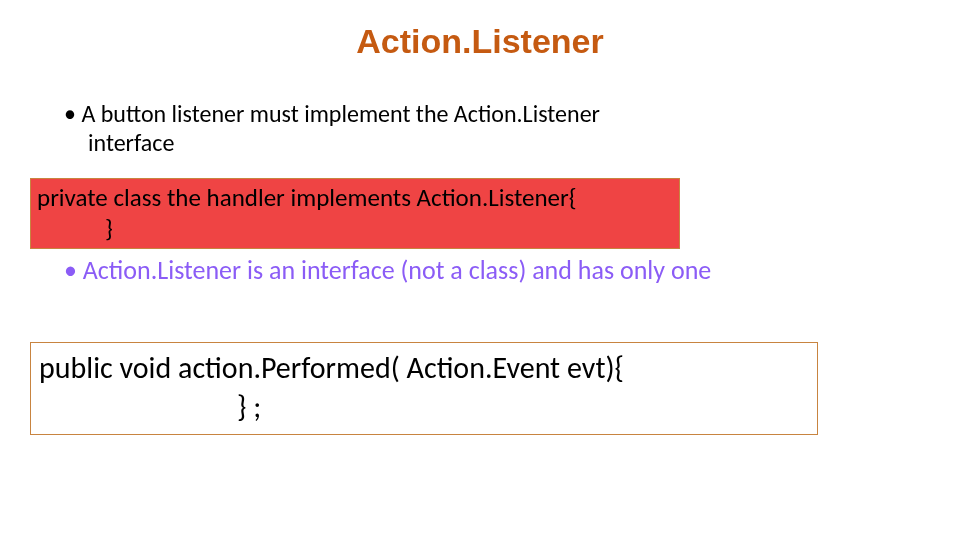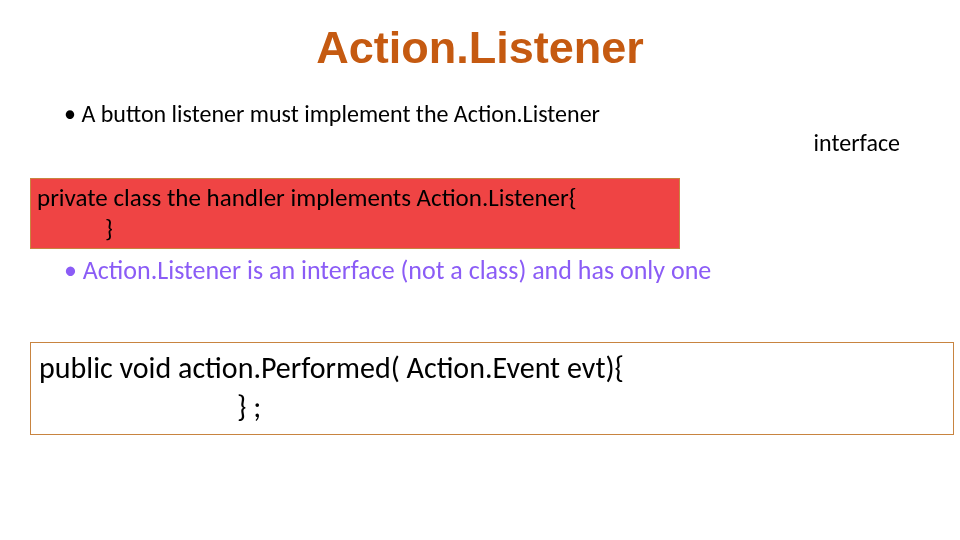--- a/index.html
+++ b/index.html
@@ -9,38 +9,37 @@
     }
     body {
       width: 960px;
       height: 540px;
       background: #ffffff;
       font-family: Calibri, Arial, sans-serif;
       position: relative;
     }
     .title {
       text-align: center;
-      font-size: 45px;
+      font-size: 34px;
       font-weight: bold;
       color: #c55a11;
       padding-top: 22px;
       padding-bottom: 6px;
       font-family: Arial, sans-serif;
     }
     .bullet-1 {
       position: absolute;
       top: 99px;
       left: 64px;
       right: 60px;
       font-size: 24px;
       color: #000000;
     }
     .bullet-1 .line2 {
       padding-left: 24px;
-      text-align: right;
     }
     .code-box-1 {
       position: absolute;
       top: 178px;
       left: 30px;
       width: 650px;
       border: 1.5px solid #c88440;
       background: #ef4444;
       font-size: 25px;
       color: #000000;
@@ -61,21 +60,21 @@
     .bullet-2 .line2 {
       padding-left: 24px;
     }
     .bold-text {
       font-weight: bold;
     }
     .code-box-2 {
       position: absolute;
       top: 342px;
       left: 30px;
-      width: 924px;
+      width: 788px;
       border: 1.5px solid #c88440;
       background: #ffffff;
       font-size: 30px;
       color: #000000;
       padding: 5px 8px 8px 8px;
       line-height: 1.3;
     }
     .code-box-2 .brace-line-2 {
       padding-left: 198px;
     }

